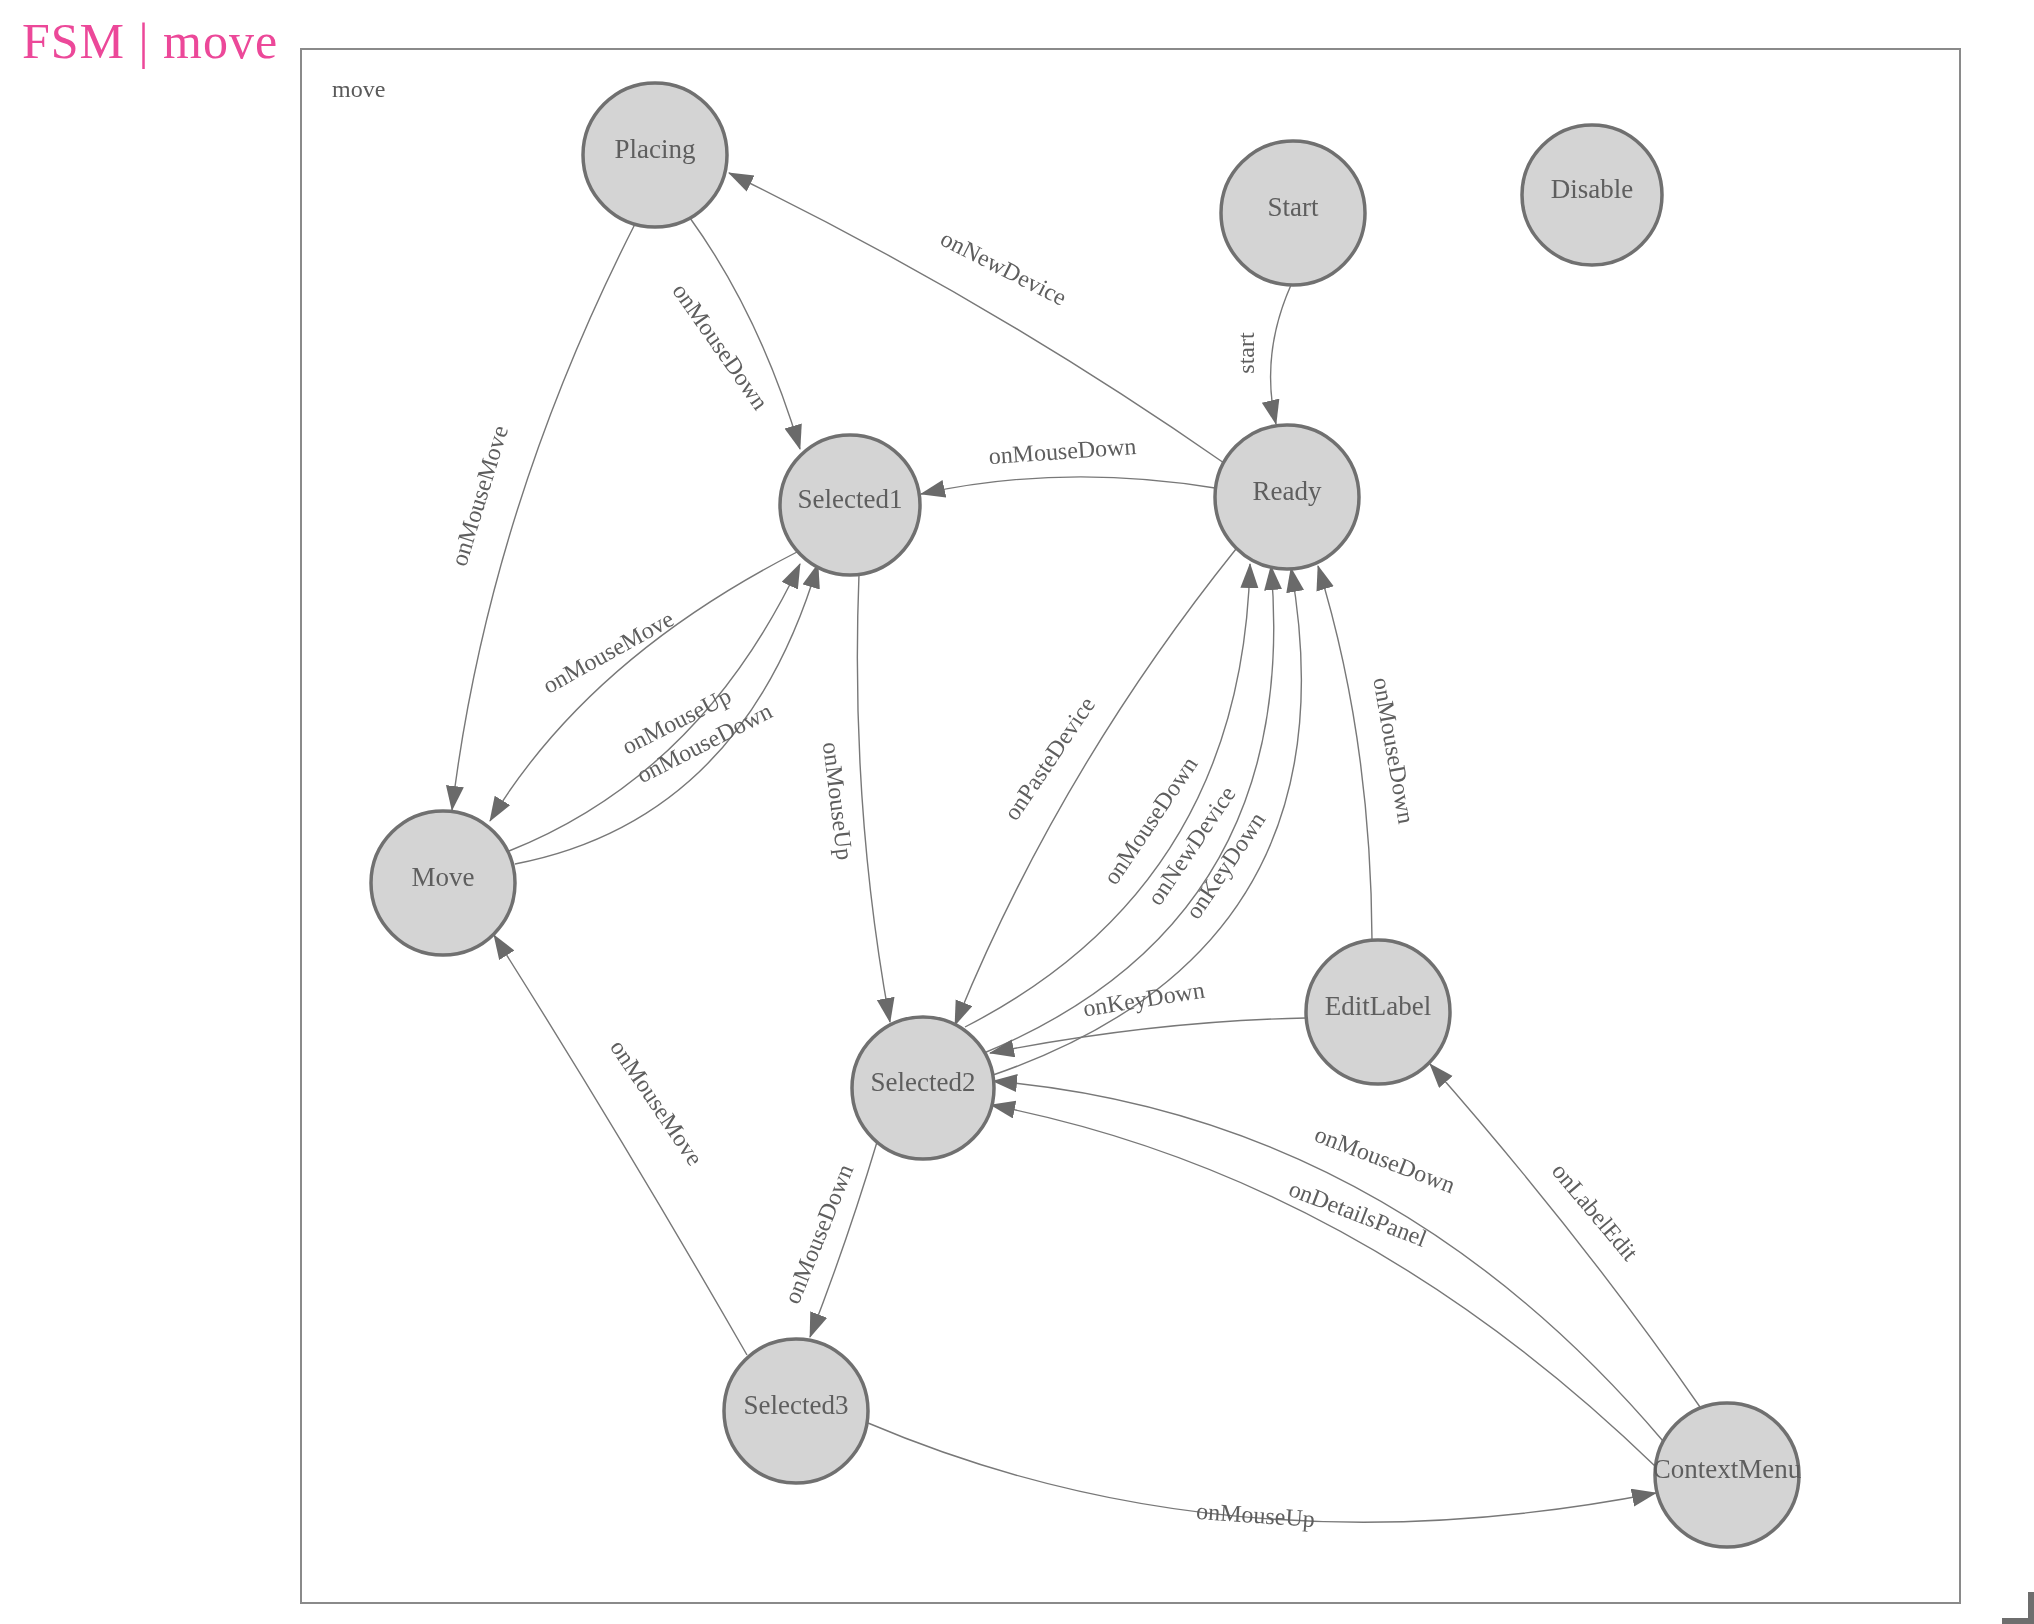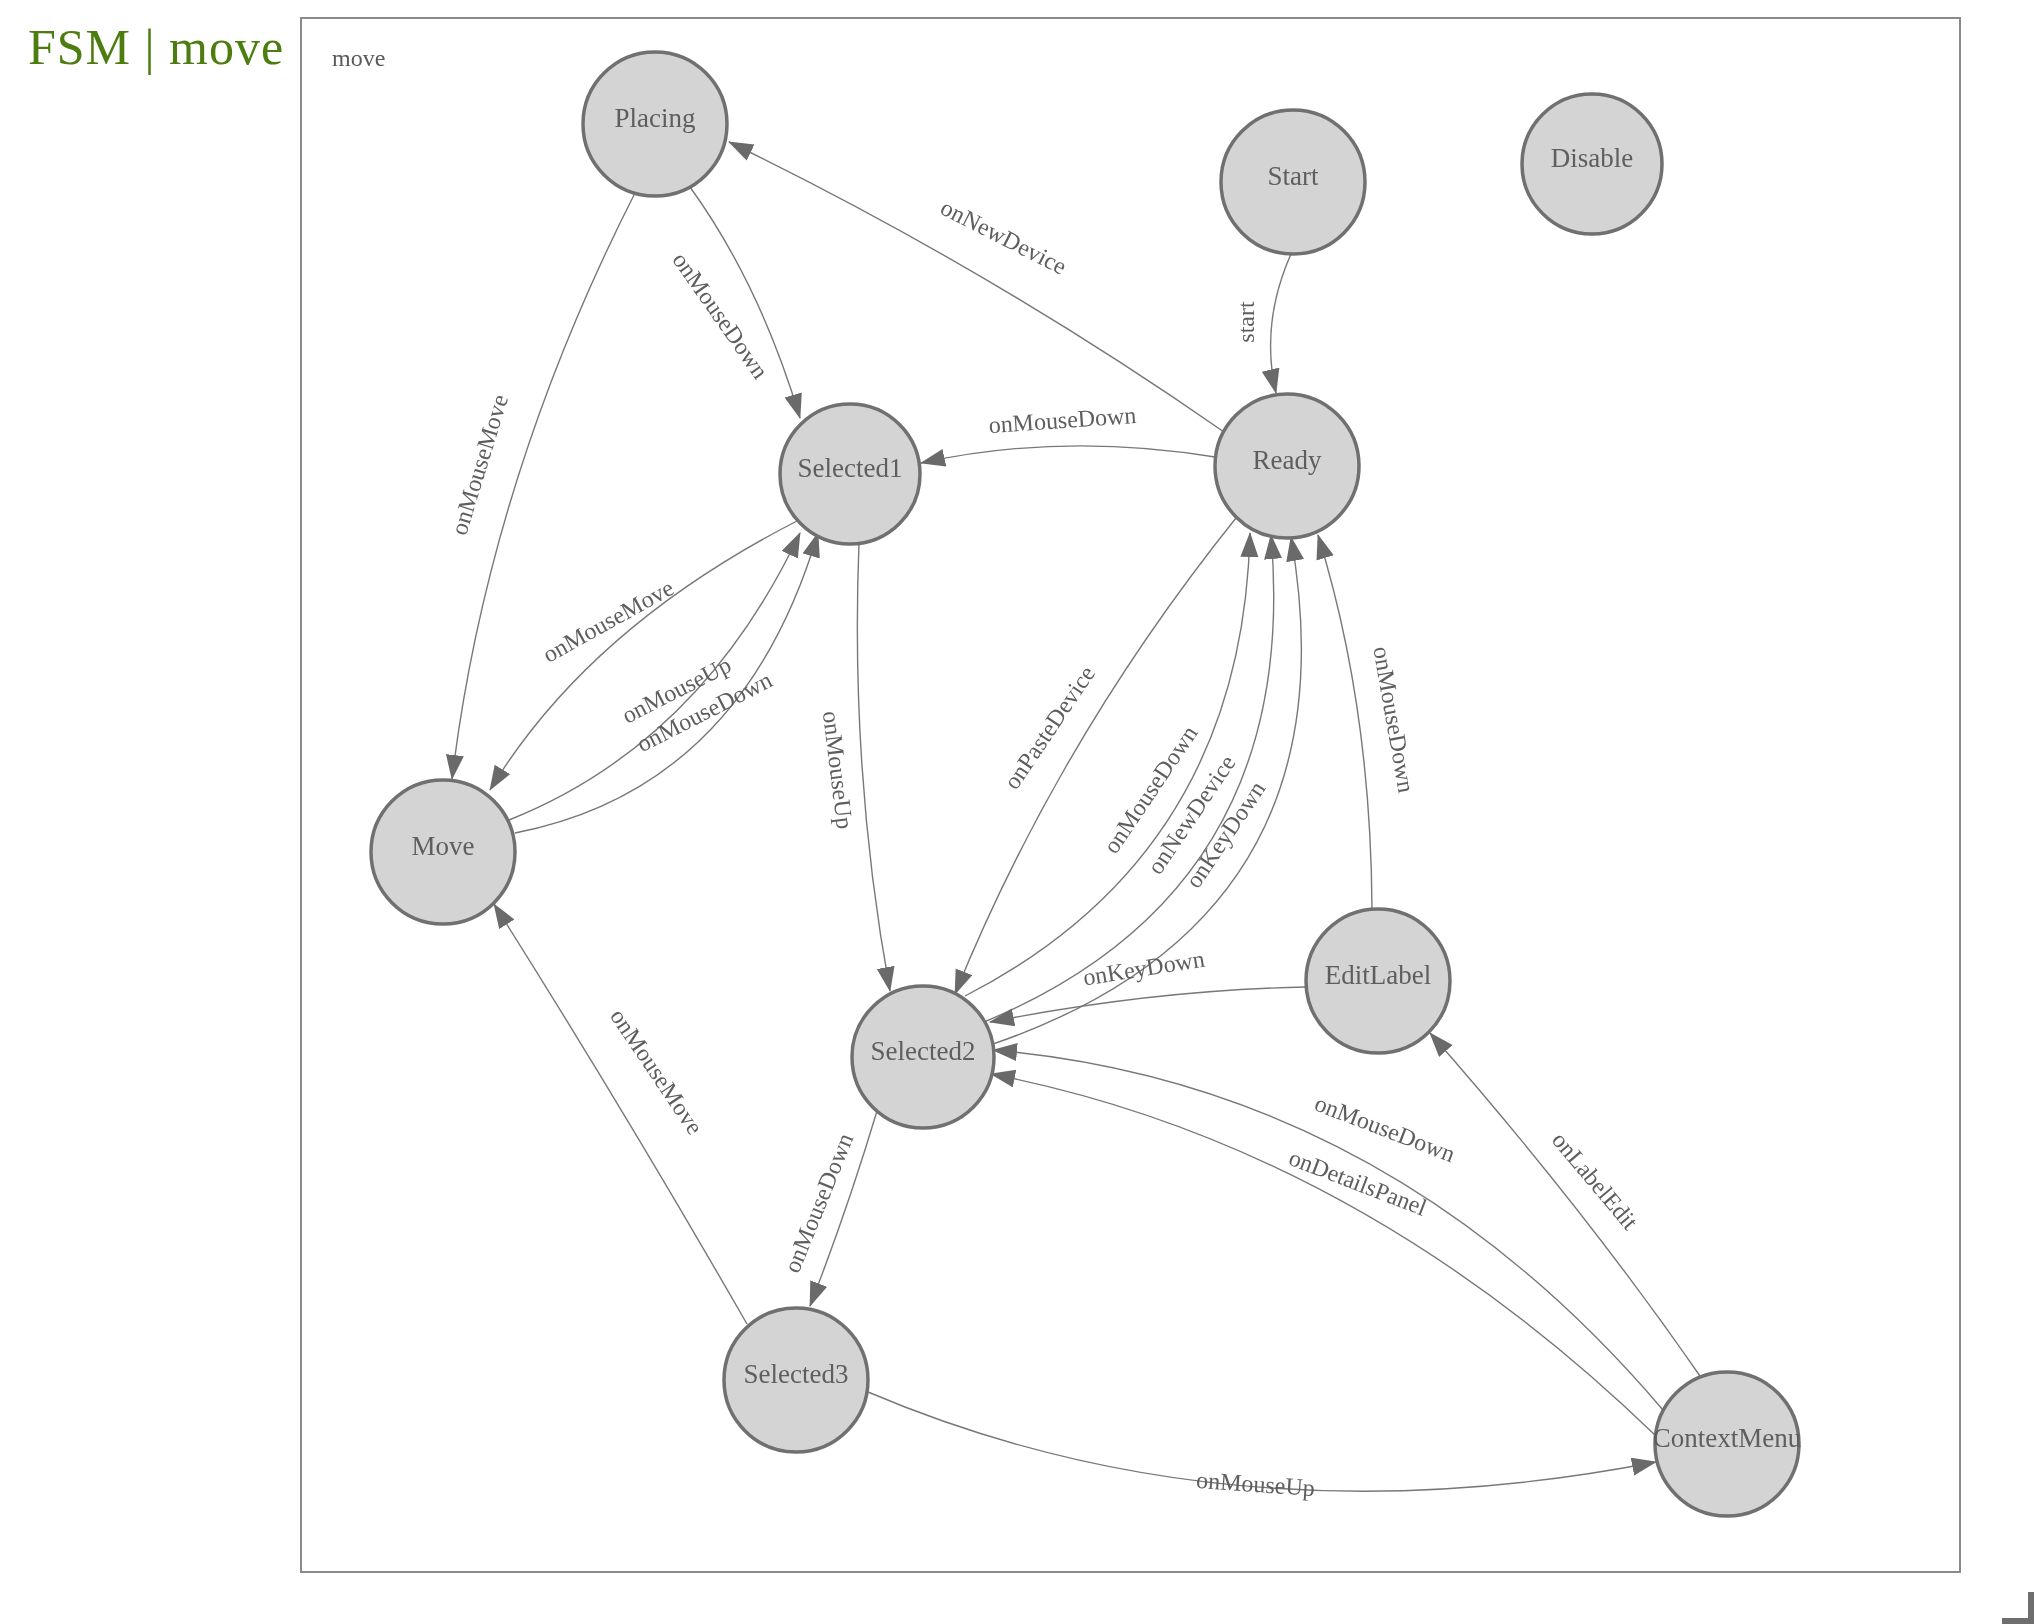--- a/index.html
+++ b/index.html
@@ -1,20 +1,20 @@
 <!DOCTYPE html>
 <html><head>
 <meta charset="utf-8">
 <style>
   html,body{margin:0;padding:0;background:#ffffff;}
   body{width:2034px;height:1624px;position:relative;overflow:hidden;
        font-family:"Liberation Serif","DejaVu Serif",serif;}
-  .page-title{position:absolute;left:20px;top:10px;margin:8px;
-       font-size:50px;font-weight:normal;color:#4d7c0f;letter-spacing:1px;text-align:center;}
-  .paper{position:absolute;left:300px;top:17px;width:1661px;height:1556px;
+  .page-title{position:absolute;left:20px;top:10px;margin:2px;
+       font-size:50px;font-weight:normal;color:#ec4899;letter-spacing:1px;text-align:center;}
+  .paper{position:absolute;left:300px;top:48px;width:1661px;height:1556px;
        border:2px solid #8a8a8a;background:#ffffff;box-sizing:border-box;}
   .paper-label{position:absolute;left:30px;top:26px;font-size:24px;color:#5a5a5a;}
   svg{position:absolute;left:0;top:0;}
   .state circle{fill:#d4d4d4;stroke:#707070;stroke-width:3.5px;cursor:move;}
   .state text{fill:#5e5e5e;font-size:27px;font-family:"Liberation Serif","DejaVu Serif",serif;
        text-anchor:middle;}
   .edge{fill:none;stroke:#787878;stroke-width:1.4px;}
   .edge-label{fill:#5e5e5e;font-size:24px;font-family:"Liberation Serif","DejaVu Serif",serif;
        text-anchor:middle;}
   .corner-v{position:absolute;right:0;bottom:0;width:6px;height:32px;background:#6e6e6e;}

